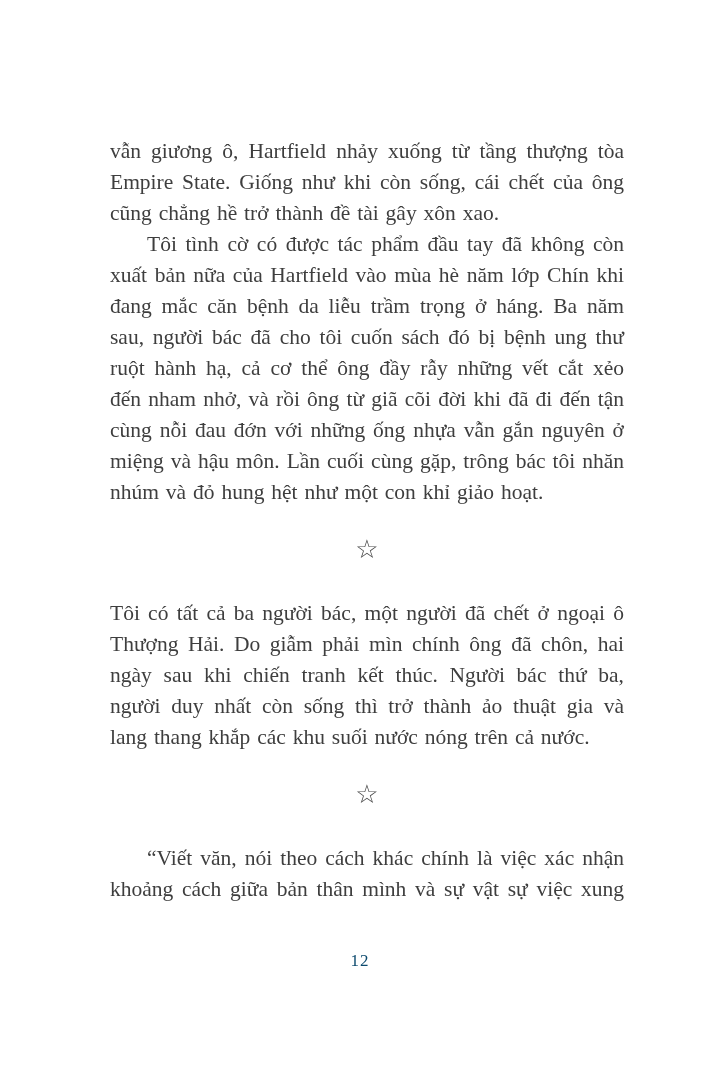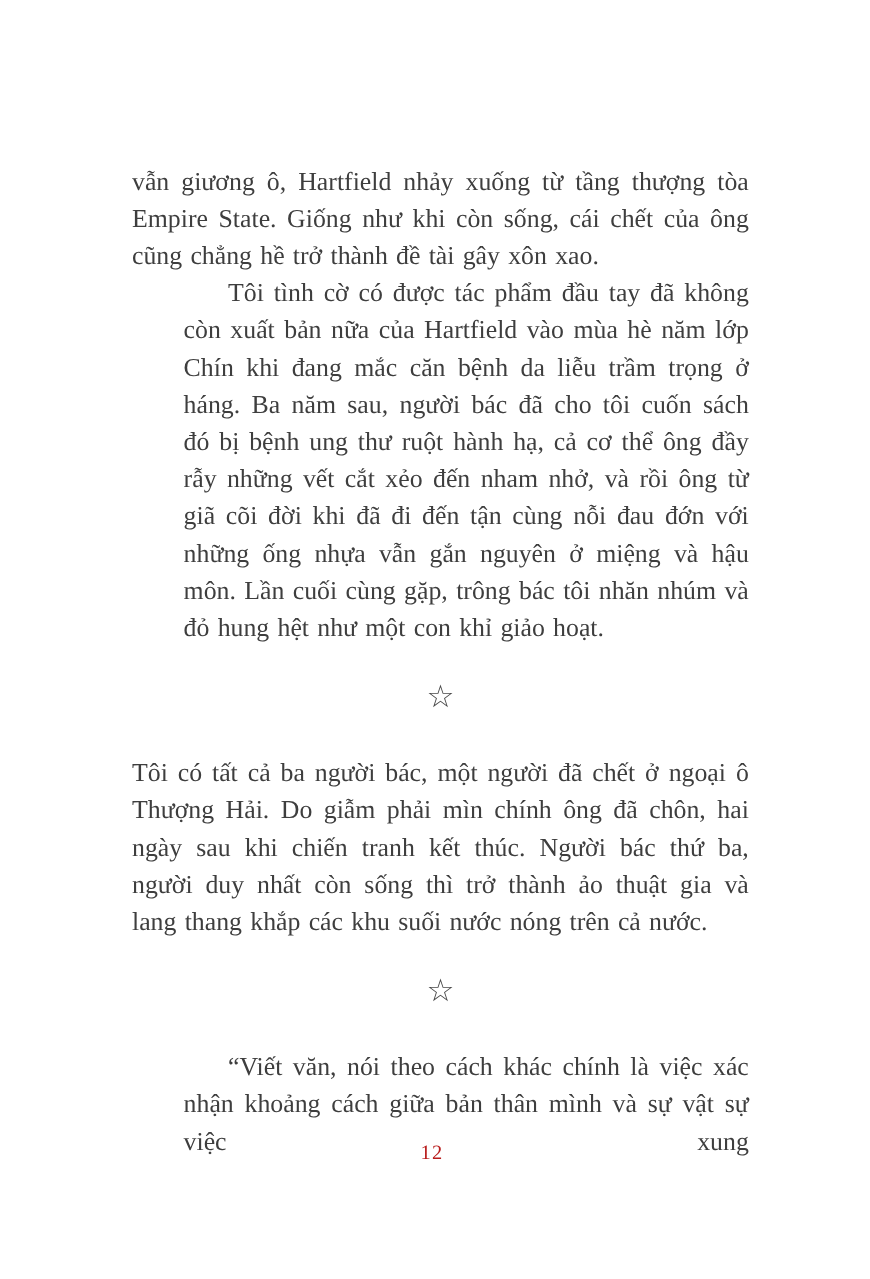--- a/index.html
+++ b/index.html
@@ -26,41 +26,40 @@
     font-size: 21.5px;
     line-height: 31px;
     color: #3e3e3e;
     text-align: justify;
     word-spacing: 1.5px;
     hyphens: none;
     -webkit-hyphens: none;
   }
   .para.indent {
     text-indent: 37px;
-    margin-left: 43px;
   }
   .para.continues {
     text-align-last: justify;
   }
   .star-divider {
     margin: 26px 0 33px 0;
     text-align: center;
     font-size: 26px;
     line-height: 31px;
     color: #4a4a4a;
     user-select: none;
   }
   .page-number {
     position: absolute;
     left: 0;
     top: 951px;
     width: 100%;
     text-align: center;
     font-size: 17px;
-    color: #b91c1c;
+    color: #0c4a6e;
     letter-spacing: 1px;
   }
 </style>
 </head>
 <body>
 
 <div class="book-page">
   <div class="text-column">
     <p class="para">vẫn giương ô, Hartfield nhảy xuống từ tầng thượng tòa Empire State. Giống như khi còn sống, cái chết của ông cũng chẳng hề trở thành đề tài gây xôn xao.</p>
     <p class="para indent">Tôi tình cờ có được tác phẩm đầu tay đã không còn xuất bản nữa của Hartfield vào mùa hè năm lớp Chín khi đang mắc căn bệnh da liễu trầm trọng ở háng. Ba năm sau, người bác đã cho tôi cuốn sách đó bị bệnh ung thư ruột hành hạ, cả cơ thể ông đầy rẫy những vết cắt xẻo đến nham nhở, và rồi ông từ giã cõi đời khi đã đi đến tận cùng nỗi đau đớn với những ống nhựa vẫn gắn nguyên ở miệng và hậu môn. Lần cuối cùng gặp, trông bác tôi nhăn nhúm và đỏ hung hệt như một con khỉ giảo hoạt.</p>

